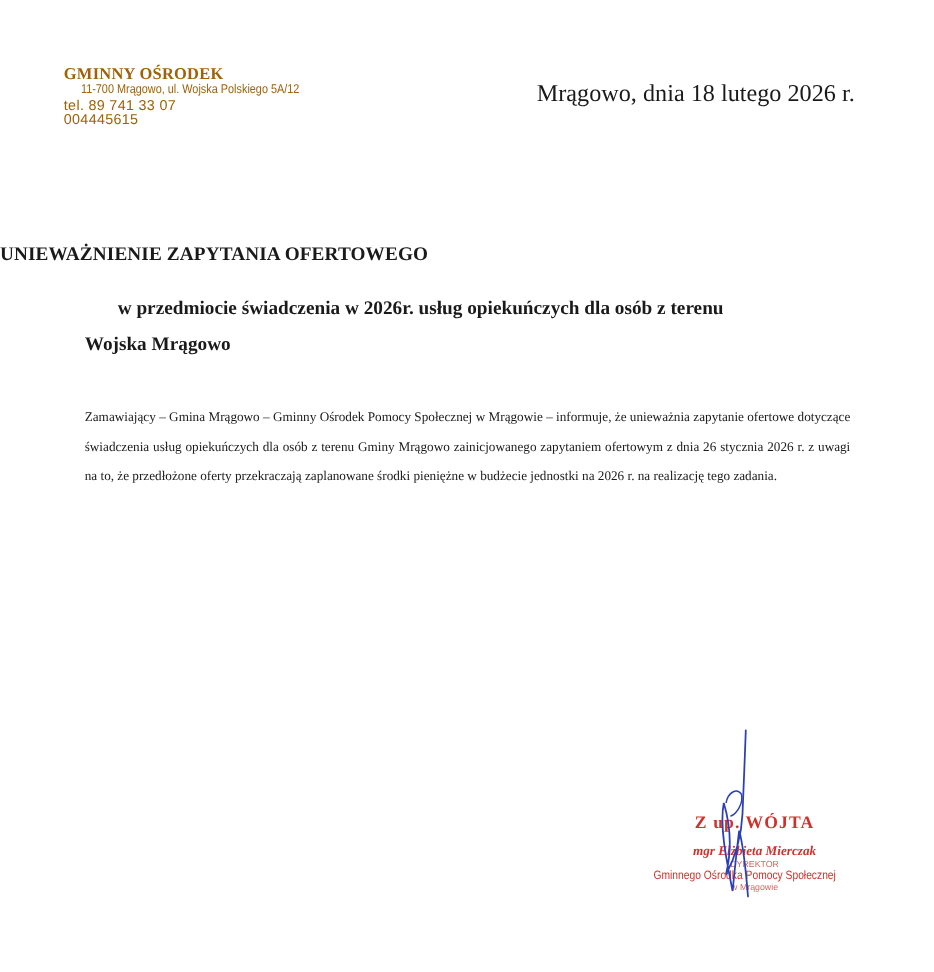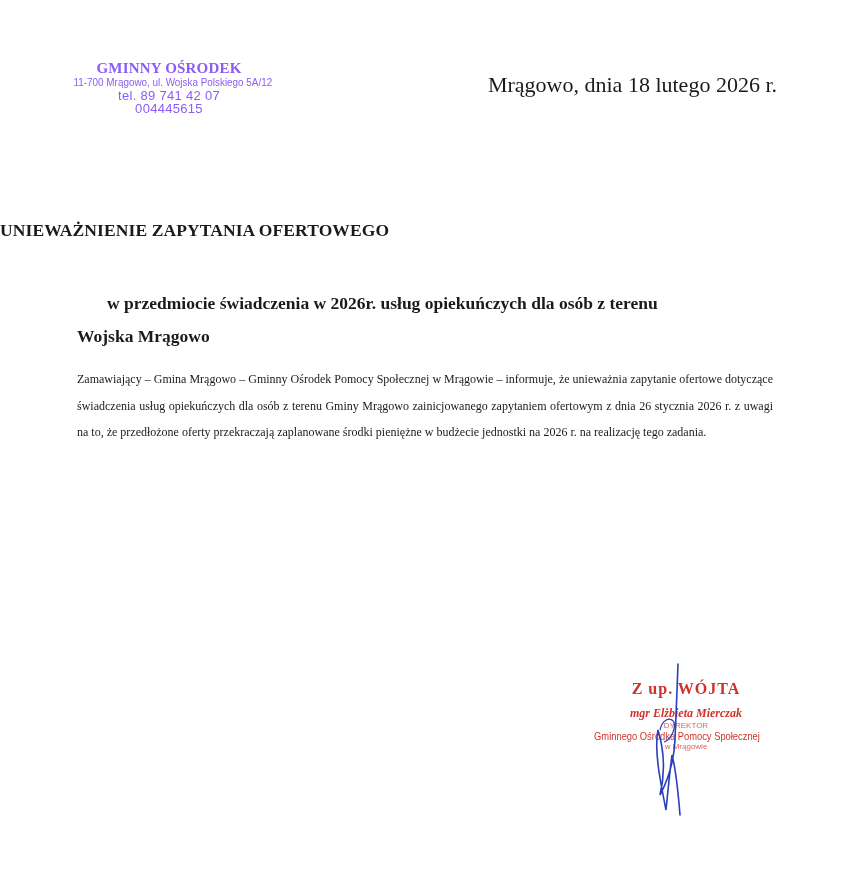--- a/index.html
+++ b/index.html
@@ -1,65 +1,65 @@
 <!DOCTYPE html>
 <html><head>
 <meta charset="utf-8">
 <style>
   html, body { margin: 0; padding: 0; }
   body {
     width: 849px; height: 884px; background: #ffffff; position: relative; overflow: hidden;
     font-family: "Liberation Serif", serif; color: #1a1a1a;
   }
   .stamp-header {
-    position: absolute; left: 58px; top: 60px; width: 222px; text-align: center;
-    color: #8b5cf6;
+    position: absolute; left: 58px; top: 60px; width: 222px; 
+    color: #a16207;
   }
   .stamp-header .l1, .stamp-header .l2 {
     font-family: "Liberation Serif", serif; font-weight: bold; font-size: 15px; line-height: 16px; letter-spacing: 0.2px;
   }
   .stamp-header .l3 {
     font-family: "Liberation Sans", sans-serif; font-size: 11.5px; line-height: 13px; transform: scaleX(0.86); white-space: nowrap;
   }
   .stamp-header .l4, .stamp-header .l5 {
     font-family: "Liberation Sans", sans-serif; font-size: 13px; line-height: 13px; letter-spacing: 0.3px;
   }
   .date {
     position: absolute; right: 72px; top: 72px; font-size: 22px; text-align: center;
   }
   .title {
     position: absolute; left: 0; width: 849px; top: 220px; 
     font-weight: bold; font-size: 17.5px; letter-spacing: 0.1px;
   }
   .subject {
     position: absolute; left: 77px; width: 700px; top: 263px;
-    font-weight: bold; font-size: 17.5px; line-height: 33px; margin-top: 24px;
+    font-weight: bold; font-size: 17.5px; line-height: 33px;
   }
   .subject .indent { display: inline-block; width: 30px; }
   .body-text {
     position: absolute; left: 77px; width: 696px; top: 366px;
     font-size: 12px; line-height: 26.5px; text-align: justify;
   }
   .sign {
-    position: absolute; left: 572px; top: 680px; width: 220px; color: #d0322b; text-align: center;
+    position: absolute; left: 572px; top: 740px; width: 220px; color: #d0322b; text-align: center;
   }
   .sign .s1 { font-family: "Liberation Serif", serif; font-weight: bold; font-size: 16px; letter-spacing: 1px; margin-left: 8px; }
   .sign .s2 { font-family: "Liberation Serif", serif; font-style: italic; font-weight: bold; font-size: 12px; margin-top: 8px; margin-left: 8px; }
   .sign .s3 { font-family: "Liberation Sans", sans-serif; font-size: 8px; color: #d8655f; line-height: 9px; margin-left: 8px; }
   .sign .s4 { font-family: "Liberation Sans", sans-serif; font-size: 11px; line-height: 12px; transform: scaleX(0.85); white-space: nowrap; margin-left: -10px; }
   .sign .s5 { font-family: "Liberation Sans", sans-serif; font-size: 8px; line-height: 9px; color: #d8655f; margin-left: 8px; }
   .signature { position: absolute; left: 620px; top: 660px; width: 80px; height: 160px; }
 </style>
 </head>
 <body>
 
 <div class="stamp-header">
   <div class="l1">GMINNY OŚRODEK</div>
   <div class="l3">11-700 Mrągowo, ul. Wojska Polskiego 5A/12</div>
-  <div class="l4">tel. 89 741 42 07</div>
+  <div class="l4">tel. 89 741 33 07</div>
   <div class="l5">004445615</div>
 </div>
 
 <div class="date">Mrągowo, dnia 18 lutego 2026 r.</div>
 
 <div class="title">UNIEWAŻNIENIE ZAPYTANIA OFERTOWEGO</div>
 
 <div class="subject">
   <span class="indent"></span><span>w przedmiocie świadczenia w 2026r. usług opiekuńczych dla osób z terenu</span><br>
   <span>Wojska Mrągowo</span>

